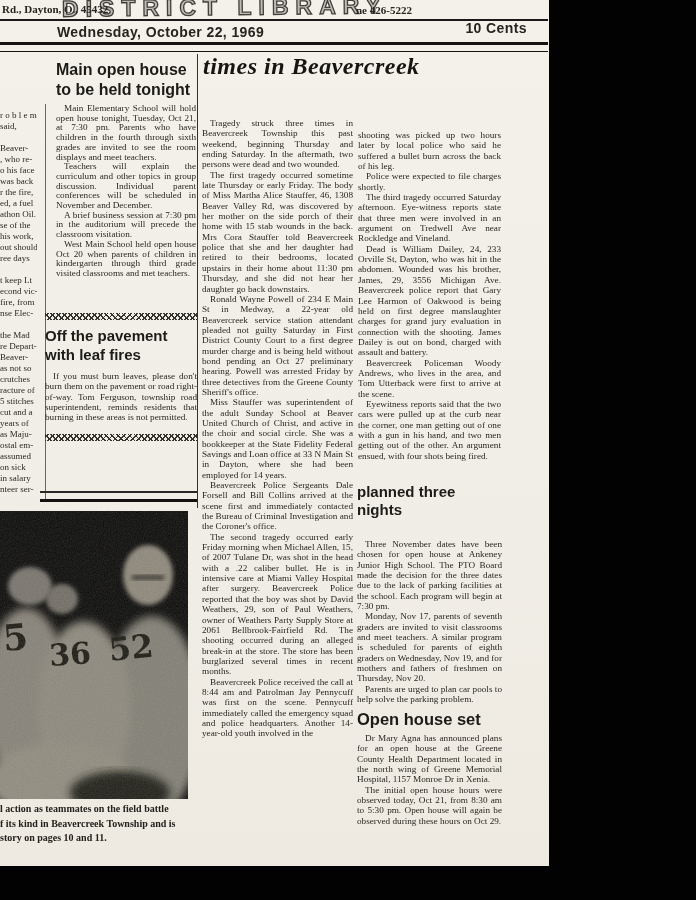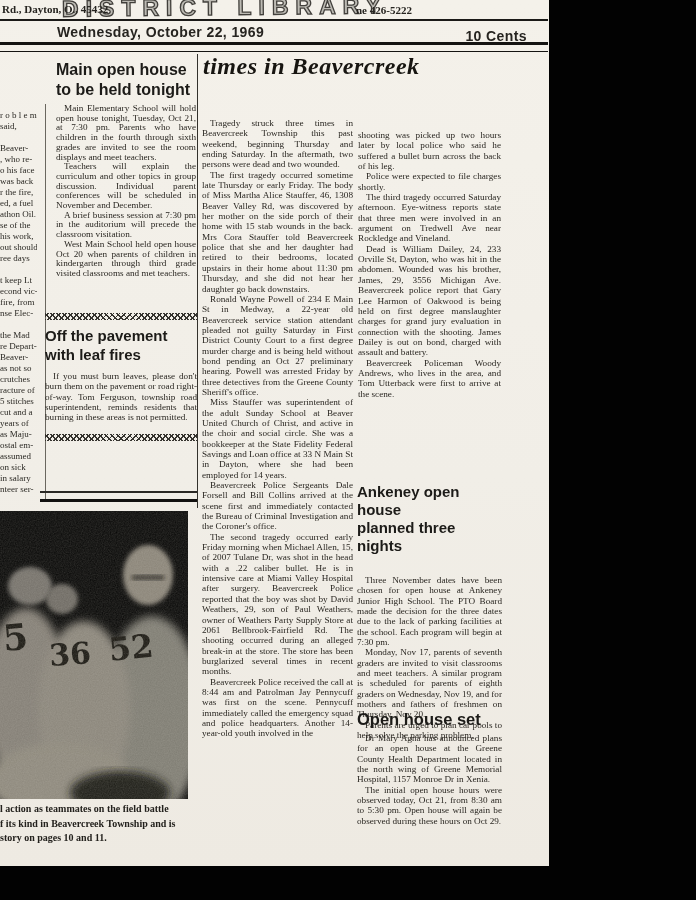--- a/index.html
+++ b/index.html
@@ -18,21 +18,21 @@
   .address{position:absolute;left:2px;top:3px;font:bold 11px "Liberation Serif",serif;white-space:nowrap;}
   .stamp{
     position:absolute;left:62px;top:-6px;z-index:3;white-space:nowrap;
     font:bold 23px "Liberation Sans",sans-serif;letter-spacing:7px;
     color:rgba(60,58,54,0.30);-webkit-text-stroke:1.3px rgba(40,38,34,0.85);
     transform:rotate(-0.6deg);
   }
   .phone{position:absolute;left:356px;top:4px;z-index:1;font:bold 11px "Liberation Serif",serif;white-space:nowrap;}
   .rule-top{position:absolute;left:0;top:19px;width:548px;height:2px;background:#1b1a18;}
   .date-line{position:absolute;left:57px;top:24px;font:bold 14px "Liberation Sans",sans-serif;letter-spacing:.4px;white-space:nowrap;}
-  .price{position:absolute;right:22px;top:28px;font:bold 14px "Liberation Sans",sans-serif;letter-spacing:.4px;white-space:nowrap;}
+  .price{position:absolute;right:22px;top:20px;font:bold 14px "Liberation Sans",sans-serif;letter-spacing:.4px;white-space:nowrap;}
   .rule-double{position:absolute;left:0;top:42px;width:548px;height:6px;border-top:3px solid #151412;border-bottom:1px solid #151412;}
 
   
   .vrule1{position:absolute;left:45px;top:104px;width:1px;height:398px;background:#6a675f;}
   .vrule2{position:absolute;left:197px;top:54px;width:1px;height:454px;background:#33312c;}
   .hrule-a{position:absolute;left:40px;top:491px;width:157px;height:2px;background:#2a2824;}
   .hrule-b{position:absolute;left:40px;top:499px;width:157px;height:3px;background:#121110;}
 
   
   .fragments{position:absolute;left:0;top:110px;width:37px;font-size:9px;line-height:11px;color:#2b2924;}
@@ -168,25 +168,25 @@
       <div>Beavercreek Police Sergeants Dale Forsell and Bill Collins arrived at the scene first and immediately contacted the Bureau of Criminal Investigation and the Coroner's office.</div>
       <div>The second tragedy occurred early Friday morning when Michael Allen, 15, of 2007 Tulane Dr, was shot in the head with a .22 caliber bullet. He is in intensive care at Miami Valley Hospital after surgery. Beavercreek Police reported that the boy was shot by David Weathers, 29, son of Paul Weathers, owner of Weathers Party Supply Store at 2061 Bellbrook-Fairfield Rd. The shooting occurred during an alleged break-in at the store. The store has been burglarized several times in recent months.</div>
       <div>Beavercreek Police received the call at 8:44 am and Patrolman Jay Pennycuff was first on the scene. Pennycuff immediately called the emergency squad and police headquarters. Another 14-year-old youth involved in the</div>
     </div>
   <div class="trag2 bodycol cont">
       <div>shooting was picked up two hours later by local police who said he suffered a bullet burn across the back of his leg.</div>
       <div>Police were expected to file charges shortly.</div>
       <div>The third tragedy occurred Saturday afternoon. Eye-witness reports state that three men were involved in an argument on Tredwell Ave near Rockledge and Vineland.</div>
       <div>Dead is William Dailey, 24, 233 Orville St, Dayton, who was hit in the abdomen. Wounded was his brother, James, 29, 3556 Michigan Ave. Beavercreek police report that Gary Lee Harmon of Oakwood is being held on first degree manslaughter charges for grand jury evaluation in connection with the shooting. James Dailey is out on bond, charged with assault and battery.</div>
       <div>Beavercreek Policeman Woody Andrews, who lives in the area, and Tom Utterback were first to arrive at the scene.</div>
+      <div>Eyewitness reports said that the two cars were pulled up at the curb near the corner, one man getting out of one with a gun in his hand, and two men getting out of the other. An argument ensued, with four shots being fired.</div>
     </div>
 
   <div class="ankeney">
     <div class="hd sans-head">
-      <div>Ankeney open house</div>
       <div>planned three nights</div>
     </div>
     <div class="bodycol">
         <div>Three November dates have been chosen for open house at Ankeney Junior High School. The PTO Board made the decision for the three dates due to the lack of parking facilities at the school. Each program will begin at 7:30 pm.</div>
         <div>Monday, Nov 17, parents of seventh graders are invited to visit classrooms and meet teachers. A similar program is scheduled for parents of eighth graders on Wednesday, Nov 19, and for mothers and fathers of freshmen on Thursday, Nov 20.</div>
         <div>Parents are urged to plan car pools to help solve the parking problem.</div>
       </div>
   </div>
 
   <div class="openset">

